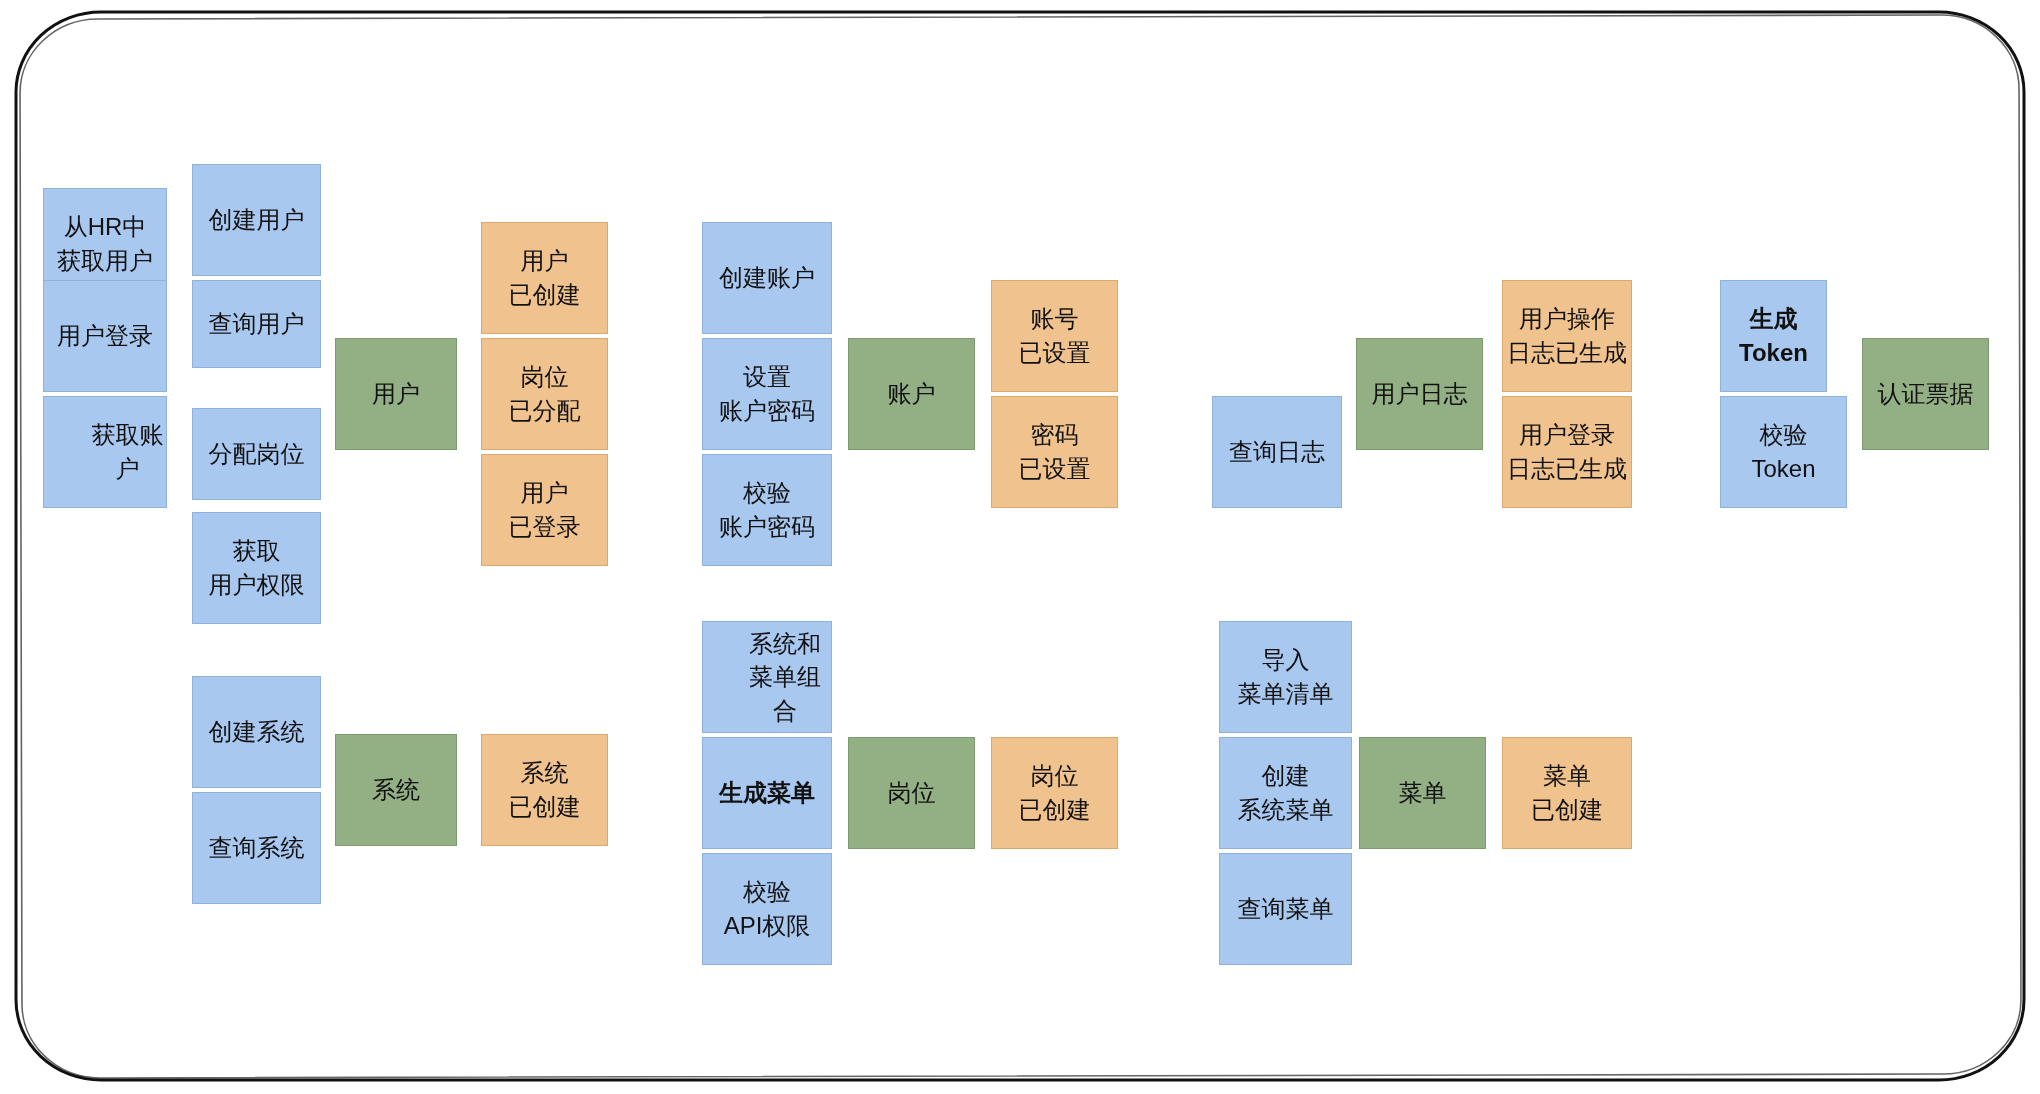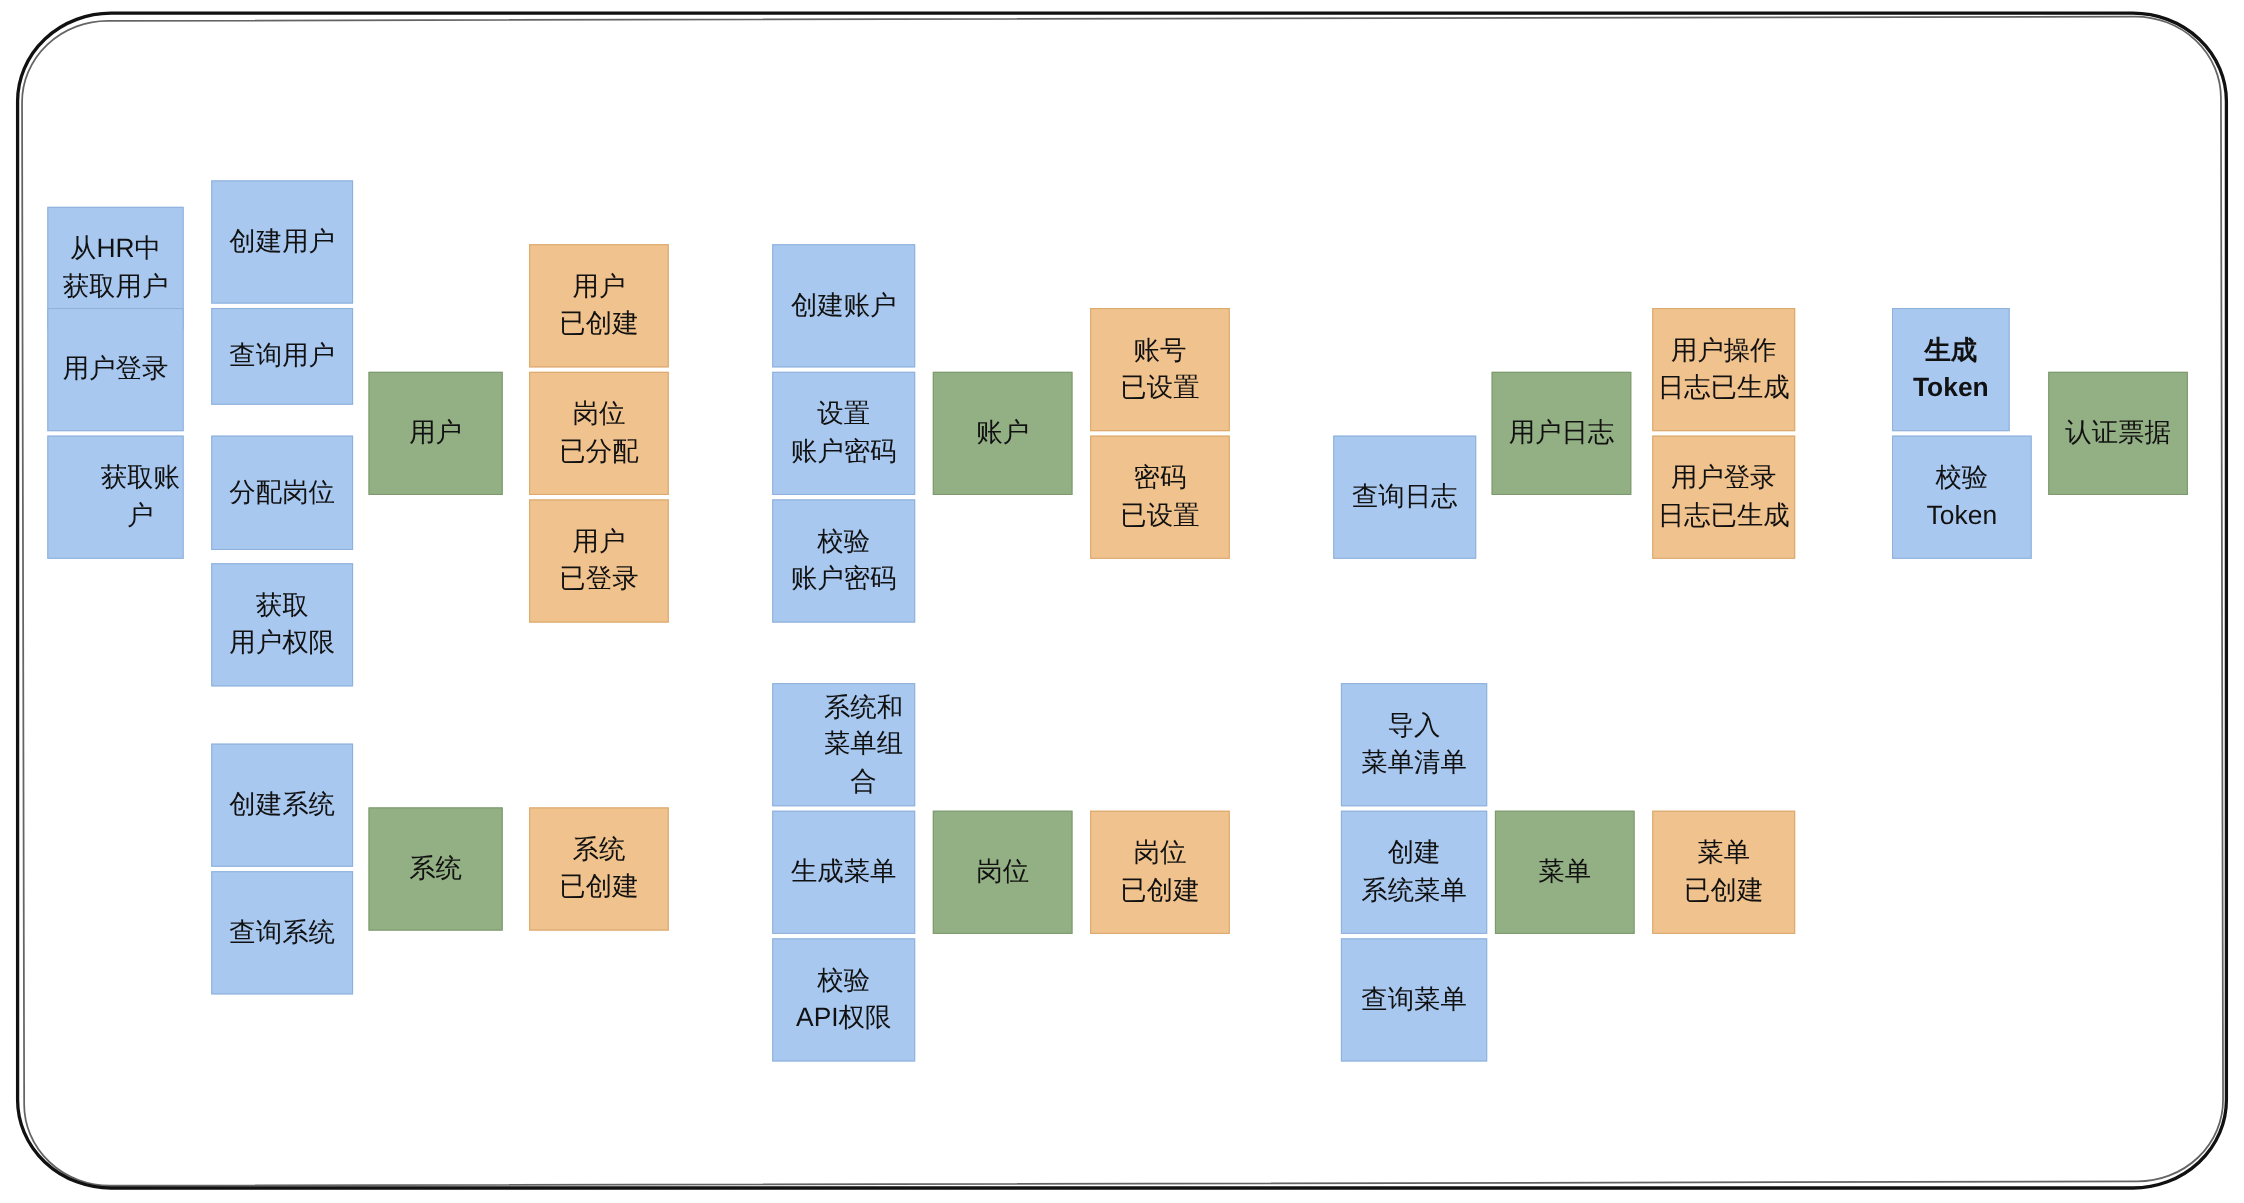--- a/index.html
+++ b/index.html
@@ -57,21 +57,21 @@
     <rect x="16" y="12" width="2008" height="1068" rx="85" ry="80" fill="none" stroke="#111111" stroke-width="3"></rect>
     <rect x="21" y="17" width="1999" height="1059" rx="78" ry="74" fill="none" stroke="#111111" stroke-width="1.6" opacity="0.65" transform="rotate(-0.12 1020 547)"></rect>
   </svg>
 
 <div class="node command" style="left: 43px; top: 164px; width: 124px; height: 112px; margin-top: 24px;">从HR中
 获取用户</div>
     <div class="node command" style="left: 43px; top: 280px; width: 124px; height: 112px;">用户登录</div>
     <div class="node command" style="left: 43px; top: 396px; width: 124px; height: 112px; padding-left: 45px;">获取账户</div>
     <div class="node command" style="left: 192px; top: 164px; width: 129px; height: 112px;">创建用户</div>
     <div class="node command" style="left: 192px; top: 280px; width: 129px; height: 88px;">查询用户</div>
-    <div class="node command" style="left: 192px; top: 396px; width: 129px; height: 104px;">分配岗位</div>
+    <div class="node command" style="left: 192px; top: 408px; width: 129px; height: 92px;">分配岗位</div>
     <div class="node command" style="left: 192px; top: 512px; width: 129px; height: 112px;">获取
 用户权限</div>
     <div class="node aggregate" style="left: 335px; top: 338px; width: 122px; height: 112px;">用户</div>
     <div class="node event" style="left: 481px; top: 222px; width: 127px; height: 112px;">用户
 已创建</div>
     <div class="node event" style="left: 481px; top: 338px; width: 127px; height: 112px;">岗位
 已分配</div>
     <div class="node event" style="left: 481px; top: 454px; width: 127px; height: 112px;">用户
 已登录</div>
     <div class="node command" style="left: 702px; top: 222px; width: 130px; height: 112px;">创建账户</div>
@@ -95,21 +95,21 @@
     <div class="node command" style="left: 1720px; top: 396px; width: 127px; height: 112px;">校验
 Token</div>
     <div class="node aggregate" style="left: 1862px; top: 338px; width: 127px; height: 112px;">认证票据</div>
     <div class="node command" style="left: 192px; top: 676px; width: 129px; height: 112px;">创建系统</div>
     <div class="node command" style="left: 192px; top: 792px; width: 129px; height: 112px;">查询系统</div>
     <div class="node aggregate" style="left: 335px; top: 734px; width: 122px; height: 112px;">系统</div>
     <div class="node event" style="left: 481px; top: 734px; width: 127px; height: 112px;">系统
 已创建</div>
     <div class="node command" style="left: 702px; top: 621px; width: 130px; height: 112px; padding-left: 36px;">系统和
 菜单组合</div>
-    <div class="node command" style="left: 702px; top: 737px; width: 130px; height: 112px;">生成菜单</div>
+    <div class="node command" style="left: 702px; top: 737px; width: 130px; height: 112px; font-weight: bold;">生成菜单</div>
     <div class="node command" style="left: 702px; top: 853px; width: 130px; height: 112px;">校验
 API权限</div>
     <div class="node aggregate" style="left: 848px; top: 737px; width: 127px; height: 112px;">岗位</div>
     <div class="node event" style="left: 991px; top: 737px; width: 127px; height: 112px;">岗位
 已创建</div>
     <div class="node command" style="left: 1219px; top: 621px; width: 133px; height: 112px;">导入
 菜单清单</div>
     <div class="node command" style="left: 1219px; top: 737px; width: 133px; height: 112px;">创建
 系统菜单</div>
     <div class="node command" style="left: 1219px; top: 853px; width: 133px; height: 112px;">查询菜单</div>

